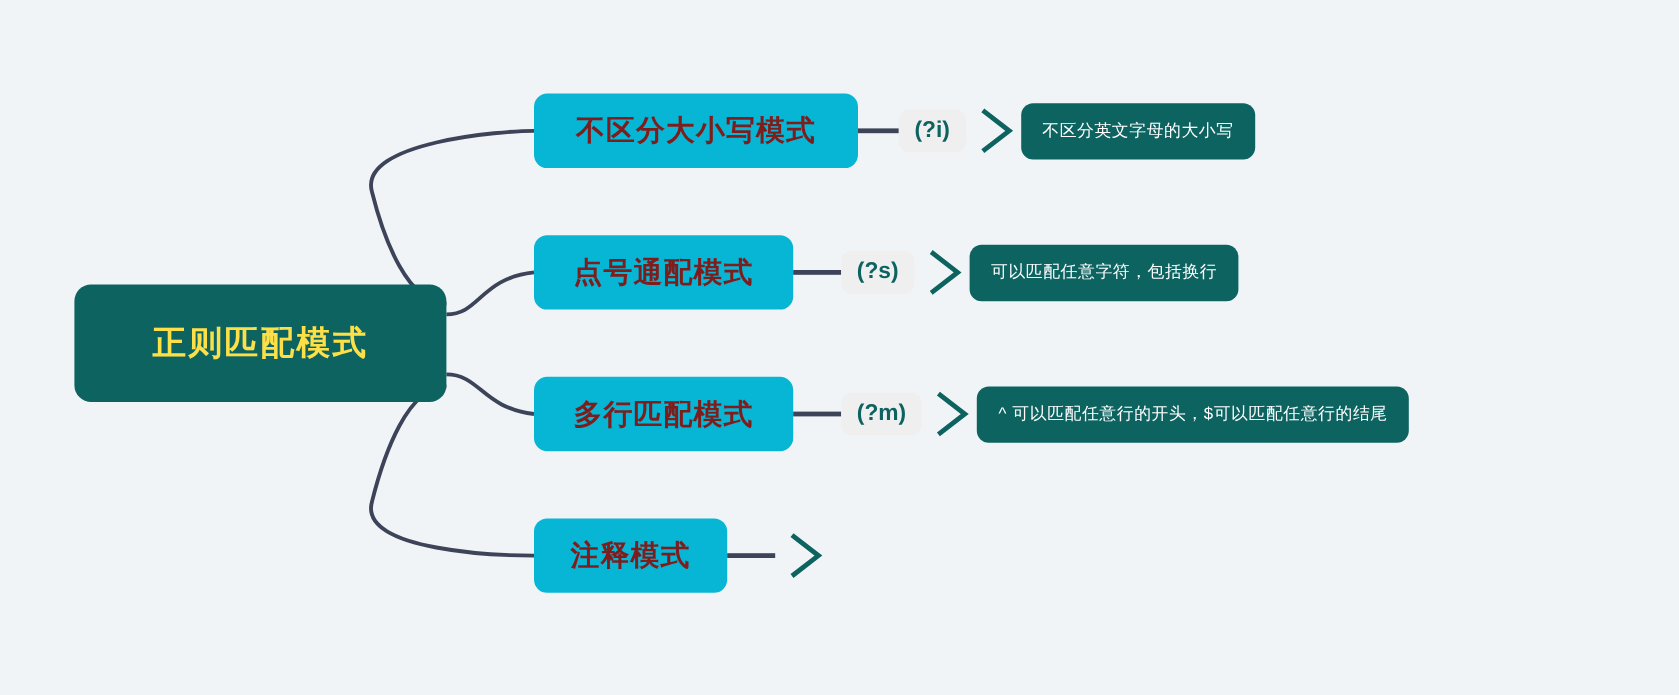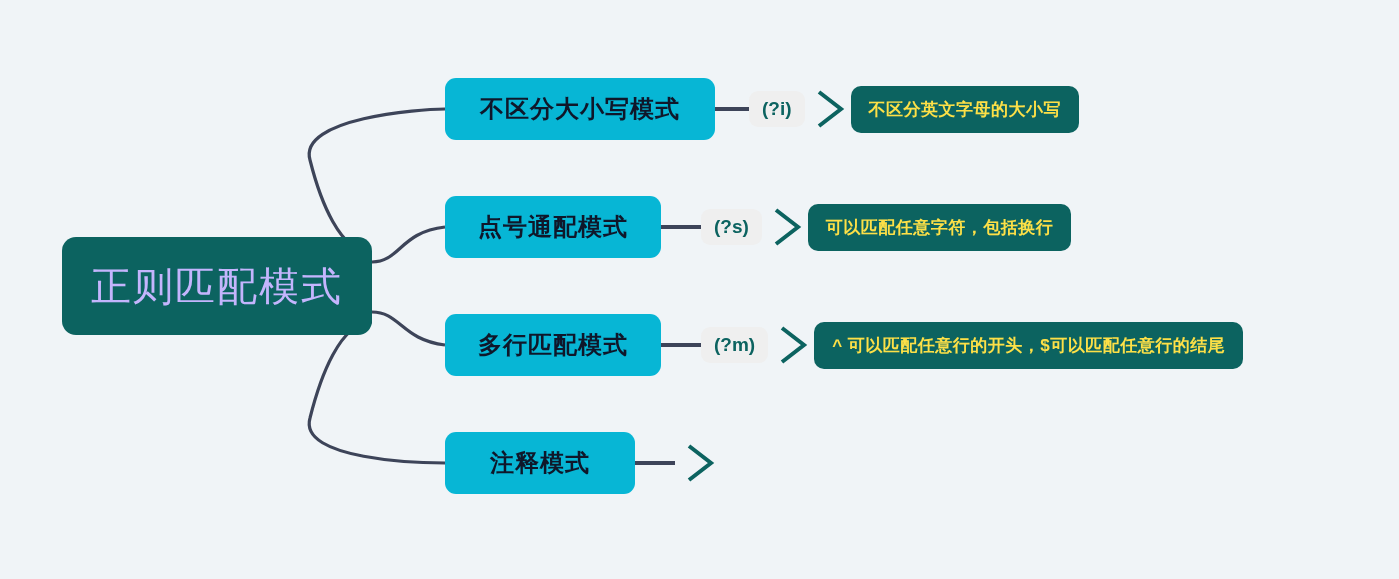--- a/index.html
+++ b/index.html
@@ -36,23 +36,23 @@
     width: 310px;
     height: 98px;
     background: #0c6360;
     border-radius: 14px;
     display: flex;
     align-items: center;
     justify-content: center;
     box-sizing: border-box;
   }
   .root-label {
-    color: #c4b5fd;
-    font-size: 40px;
-    font-weight: normal;
+    color: #fde047;
+    font-size: 28px;
+    font-weight: bold;
     letter-spacing: 2px;
     white-space: nowrap;
   }
 
   
   .row {
     position: absolute;
     display: flex;
     align-items: center;
     height: 62px;
@@ -63,21 +63,21 @@
     background: #07b6d5;
     border-radius: 11px;
     height: 62px;
     display: flex;
     align-items: center;
     justify-content: center;
     padding: 0 24px;
     box-sizing: border-box;
   }
   .branch-label {
-    color: #0f172a;
+    color: #7f1d1d;
     font-size: 24px;
     font-weight: bold;
     letter-spacing: 1px;
     white-space: nowrap;
   }
 
   
   .stub {
     height: 4px;
     background: #3d4459;
@@ -110,23 +110,23 @@
   .desc-node {
     background: #0c6360;
     border-radius: 10px;
     height: 47px;
     display: flex;
     align-items: center;
     padding: 0 18px;
     box-sizing: border-box;
   }
   .desc-label {
-    color: #fde047;
-    font-size: 17px;
-    font-weight: bold;
+    color: #ffffff;
+    font-size: 14px;
+    font-weight: normal;
     white-space: nowrap;
     letter-spacing: 0.5px;
   }
 </style>
 </head>
 <body>
 
 <div id="canvas">
 
   <svg id="links" viewBox="0 0 1399 579" width="1399" height="579">
@@ -182,21 +182,21 @@
     </div>
     <svg class="chevron" width="46" height="62" viewBox="0 0 46 62">
       <polyline points="14,14 36,31 14,48" fill="none" stroke="#0c6360" stroke-width="4" stroke-linecap="butt" stroke-linejoin="miter"></polyline>
     </svg>
     <div class="desc-node">
       <span class="desc-label">可以匹配任意字符，包括换行</span>
     </div>
   </div>
 
   <div class="row" style="left:445px; top:432px;">
-    <div class="branch-node" style="width:190px;">
+    <div class="branch-node" style="width:161px;">
       <span class="branch-label">注释模式</span>
     </div>
     <div class="stub" style="width:40px;"></div>
     <svg class="chevron" width="46" height="62" viewBox="0 0 46 62">
       <polyline points="14,14 36,31 14,48" fill="none" stroke="#0c6360" stroke-width="4" stroke-linecap="butt" stroke-linejoin="miter"></polyline>
     </svg>
   </div>
 
 </div>
 

